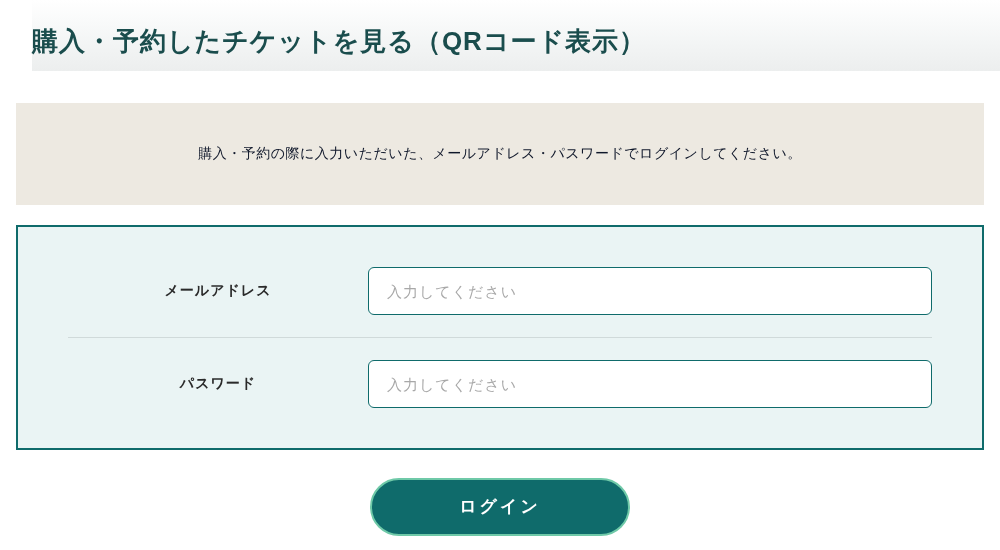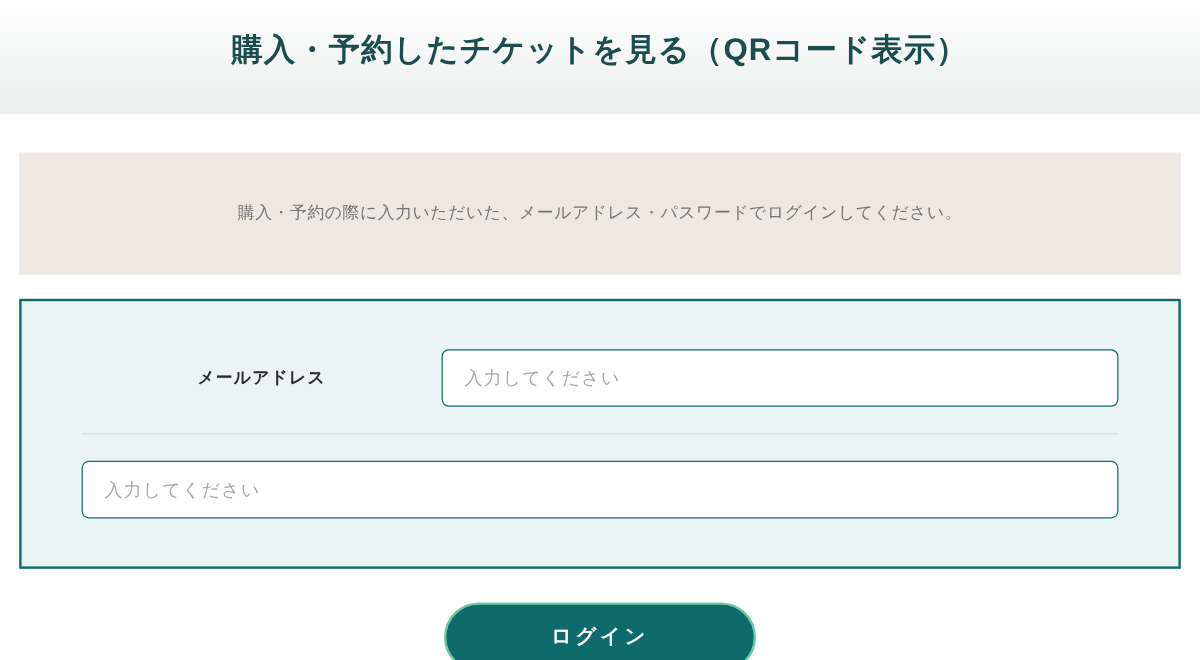--- a/index.html
+++ b/index.html
@@ -9,37 +9,37 @@
     }
     body {
       font-family: "Hiragino Kaku Gothic ProN", "Hiragino Sans", Meiryo, sans-serif;
       background: #ffffff;
       width: 1000px;
       height: 550px;
       overflow: hidden;
     }
     .header-band {
       background: linear-gradient(to bottom, #ffffff 0%, #f3f5f5 60%, #eceeee 100%);
-      padding: 24px 0 36px 0;
-      text-align: center;
+      padding: 24px 0 12px 0;
+      margin-left: 32px;
     }
     .page-title {
       color: #1a4d4d;
       font-size: 26px;
       font-weight: 700;
       letter-spacing: 1px;
     }
     .instruction-box {
       background: #ede9e1;
       margin: 32px 16px 20px 16px;
       padding: 42px 20px;
       text-align: center;
     }
     .instruction-text {
-      color: #737373;
+      color: #0f172a;
       font-size: 14px;
       letter-spacing: 0.5px;
     }
     .form-box {
       border: 2px solid #0f6b6b;
       background: #eaf4f4;
       margin: 0 16px;
       padding: 18px 50px;
     }
     .form-row {
@@ -102,19 +102,20 @@
 <div class="instruction-box">
   <p class="instruction-text">購入・予約の際に入力いただいた、メールアドレス・パスワードでログインしてください。</p>
 </div>
 
 <div class="form-box">
   <div class="form-row">
     <div class="form-label">メールアドレス</div>
     <input type="text" class="form-input" placeholder="入力してください" style="">
   </div>
   <div class="form-row">
+    <div class="form-label">パスワード</div>
     <input type="password" class="form-input" placeholder="入力してください" style="">
   </div>
 </div>
 
 <div class="login-button-wrap">
   <button class="login-button">ログイン</button>
 </div>
 
 </body></html>

